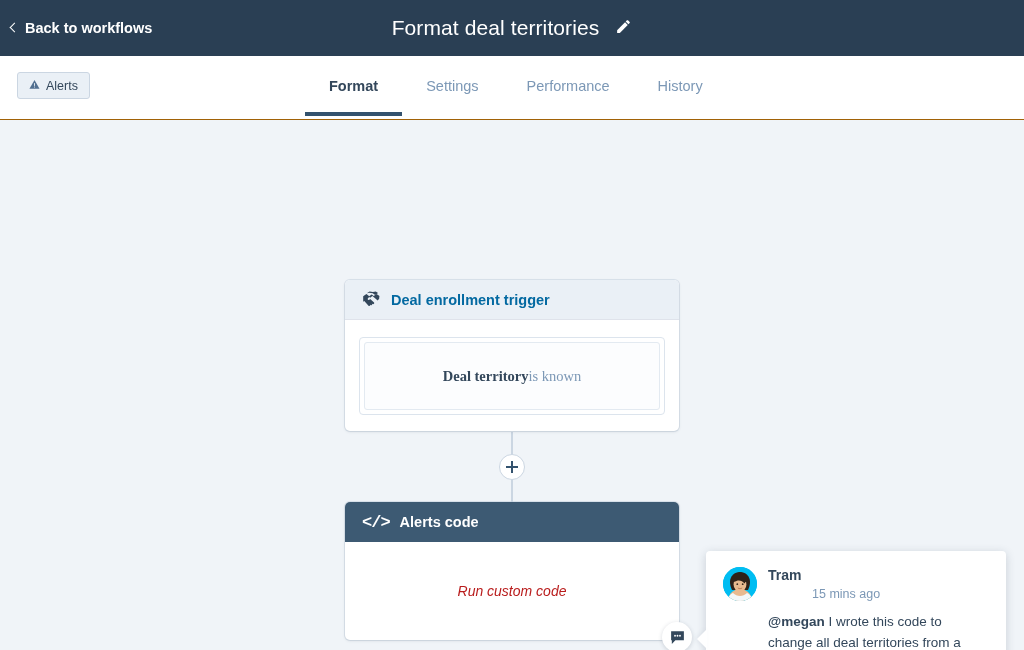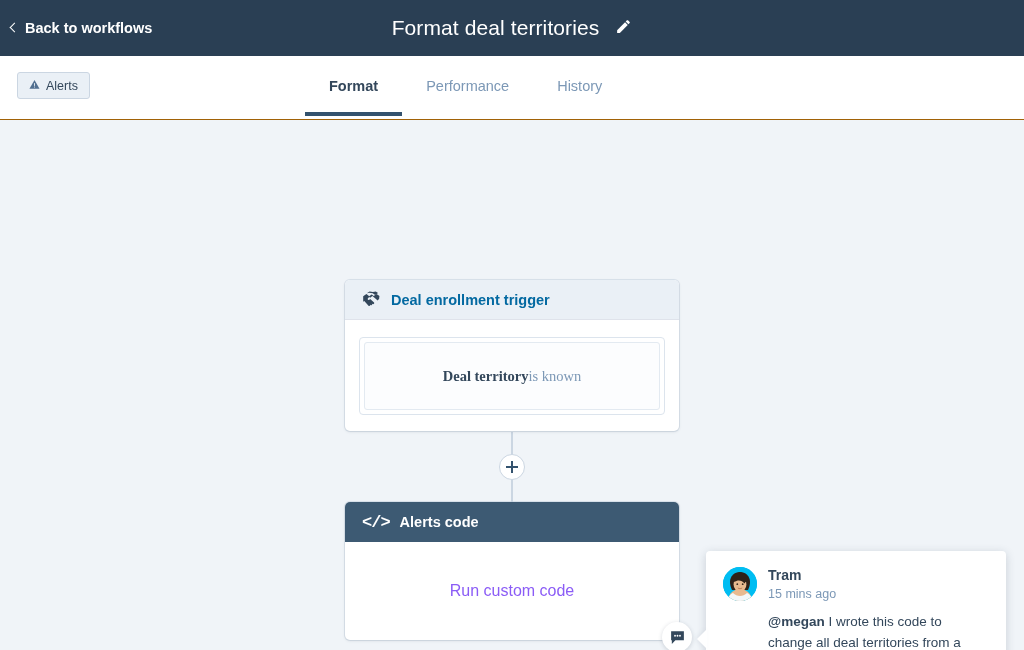--- a/index.html
+++ b/index.html
@@ -199,23 +199,24 @@
   }
   .filter-inner b { color: #33475b; font-weight: bold; }
 
   
   .code-body {
     position: relative;
     height: 98px;
     display: flex;
     align-items: center;
     justify-content: center;
-    font-size: 16px;
-    color: #8b5cf6;
+    font-size: 14px;
+    color: #b91c1c;
     border-radius: 0 0 5px 5px;
+    font-style: italic;
   }
 
   
   .comment-badge {
     position: absolute;
     right: -13px; bottom: -12px;
     width: 30px; height: 30px;
     border-radius: 50%;
     background: #ffffff;
     box-shadow: 0 1px 4px rgba(45,62,80,.2);
@@ -249,21 +250,21 @@
   }
   .cmt-head { display: flex; gap: 11px; align-items: flex-start; }
   .avatar {
     width: 34px; height: 34px;
     border-radius: 50%;
     overflow: hidden;
     flex: 0 0 34px;
     background: #00bdf2;
   }
   .cmt-author { font-size: 14px; font-weight: bold; color: #33475b; line-height: 1.25; }
-  .cmt-time { font-size: 12.5px; color: #7c98b6; margin-top: 2px; }
+  .cmt-time { font-size: 12.5px; color: #7c98b6; margin-top: 2px; margin-left: 44px; }
   .cmt-body {
     margin: 11px 0 0 45px;
     font-size: 13.5px;
     line-height: 1.52;
     color: #33475b;
   }
   .cmt-body b { font-weight: bold; }
 </style>
 </head>
 <body>
@@ -291,20 +292,21 @@
         <path d="M12 2 23 21H1L12 2z" fill="#516f90"></path>
         <rect x="11" y="9" width="2" height="6" fill="#eaf0f6"></rect>
         <rect x="11" y="16.5" width="2" height="2" fill="#eaf0f6"></rect>
       </svg>
     </span>
     <span>Alerts</span>
   </div>
 
   <div class="tabs">
     <div class="tab active">Format</div>
+    <div class="tab">Settings</div>
     <div class="tab">Performance</div>
     <div class="tab">History</div>
   </div>
 </div>
 
 <div class="canvas">
 
   <div class="conn conn-1"></div>
 
   <div class="card card-trigger">

